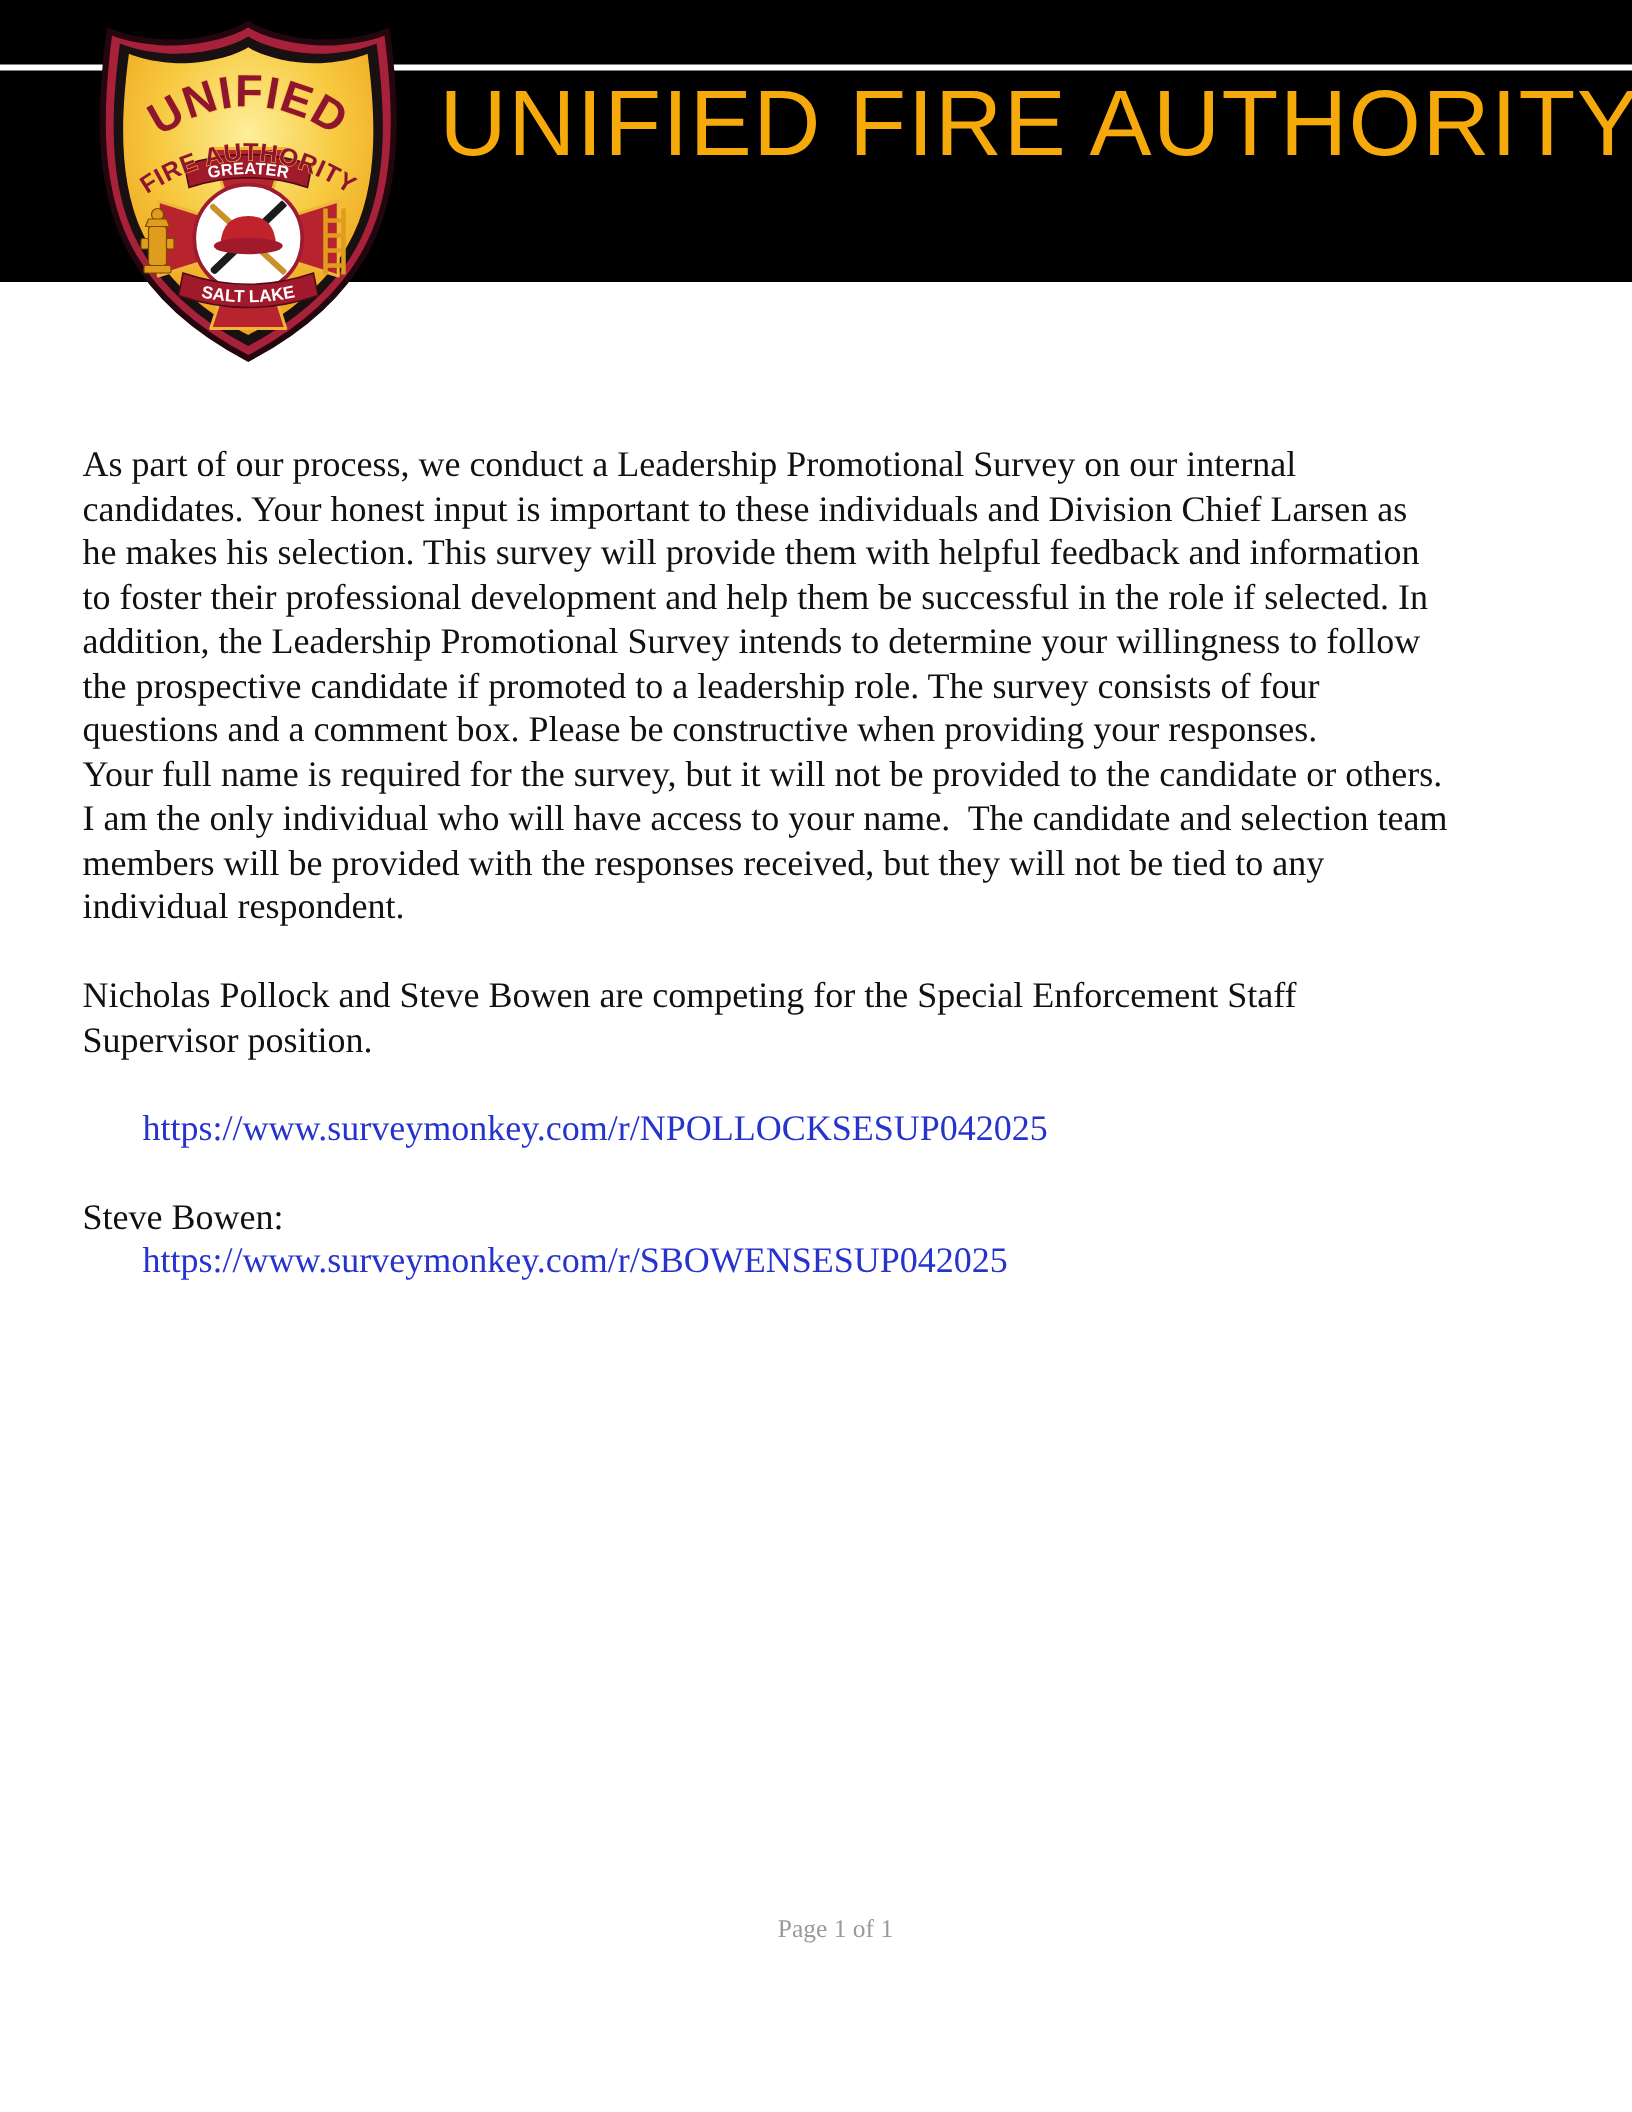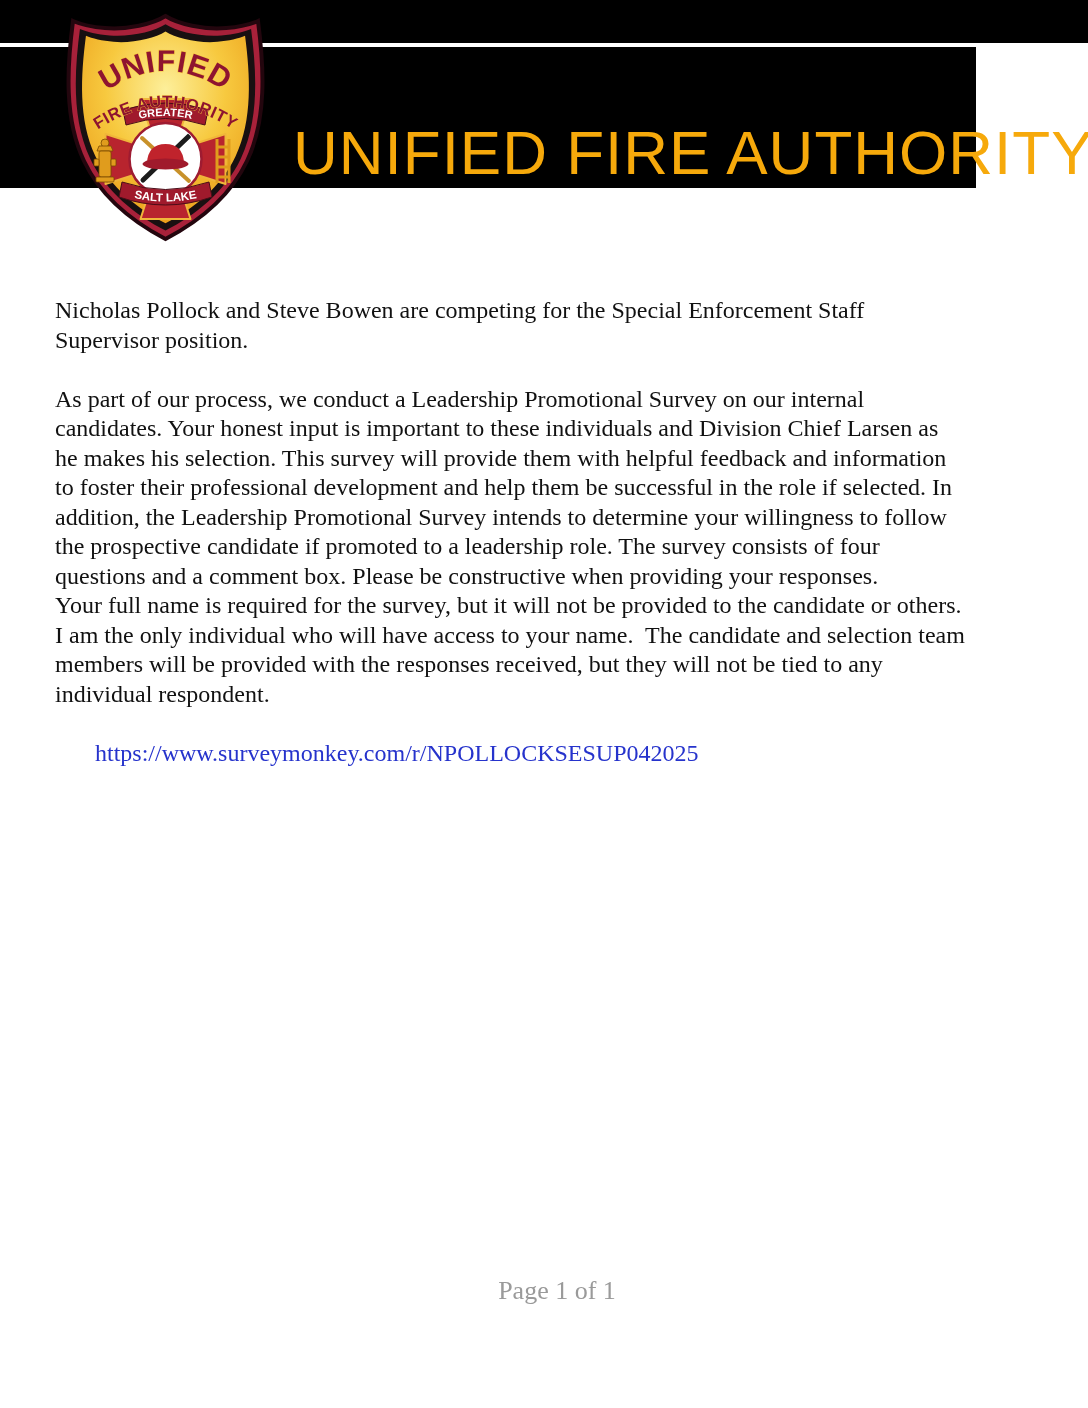--- a/index.html
+++ b/index.html
@@ -21,24 +21,24 @@
   }
   .topbar{
     position:absolute;
     top:0;left:0;
     width:1088px;height:43px;
     background:var(--banner);
   }
   .banner{
     position:absolute;
     top:47px;left:0;
-    width:976px;height:141px;
+    width:1088px;height:141px;
     background:var(--banner);
     display:flex;
-    align-items:flex-end;
+    align-items:flex-start;
   }
   .title{
     margin:0 0 0 293px;
     font-family:"Liberation Sans", sans-serif;
     font-weight:400;
     font-size:62px;
     letter-spacing:1px;
     color:var(--title_gold);
     white-space:nowrap;
   }
@@ -65,21 +65,21 @@
     color:var(--link_blue);
     text-decoration:none;
     cursor:pointer;
     margin-left:40px;
   }
   footer{
     position:absolute;
     top:1276px;left:0;
     width:1088px;
     text-align:center;
-    font-size:26px;
+    font-size:17px;
     color:var(--footer_gray);
     padding-left:26px;
   }
 </style>
 </head>
 <body>
 
 <div class="page">
 
   <header>
@@ -157,36 +157,37 @@
           <textPath href="#arcG" startOffset="50%" text-anchor="middle">GREATER</textPath>
         </text>
         <text font-family="Liberation Sans, sans-serif" font-size="11.5" font-weight="bold" fill="#ffffff">
           <textPath href="#arcS" startOffset="50%" text-anchor="middle">SALT LAKE</textPath>
         </text>
       </svg>
     </div>
   </header>
 
   <main>
-    <p>Nicholas Pollock and Steve Bowen are competing for the Special Enforcement Staff
-Supervisor position.</p>
     <p>As part of our process, we conduct a Leadership Promotional Survey on our internal
 candidates. Your honest input is important to these individuals and Division Chief Larsen as
 he makes his selection. This survey will provide them with helpful feedback and information
 to foster their professional development and help them be successful in the role if selected. In
 addition, the Leadership Promotional Survey intends to determine your willingness to follow
 the prospective candidate if promoted to a leadership role. The survey consists of four
 questions and a comment box. Please be constructive when providing your responses.
 Your full name is required for the survey, but it will not be provided to the candidate or others.
 I am the only individual who will have access to your name.  The candidate and selection team
 members will be provided with the responses received, but they will not be tied to any
 individual respondent.</p>
+    <p>Nicholas Pollock and Steve Bowen are competing for the Special Enforcement Staff
+Supervisor position.</p>
 
     <p><a class="block link" href="#">https://www.surveymonkey.com/r/NPOLLOCKSESUP042025</a></p>
 
+    <p><span class="block">Steve Bowen:</span><a class="block link" href="#">https://www.surveymonkey.com/r/SBOWENSESUP042025</a></p>
 
   </main>
 
   <footer>
     <span>Page 1 of 1</span>
   </footer>
 
 </div>
 
 </body></html>

